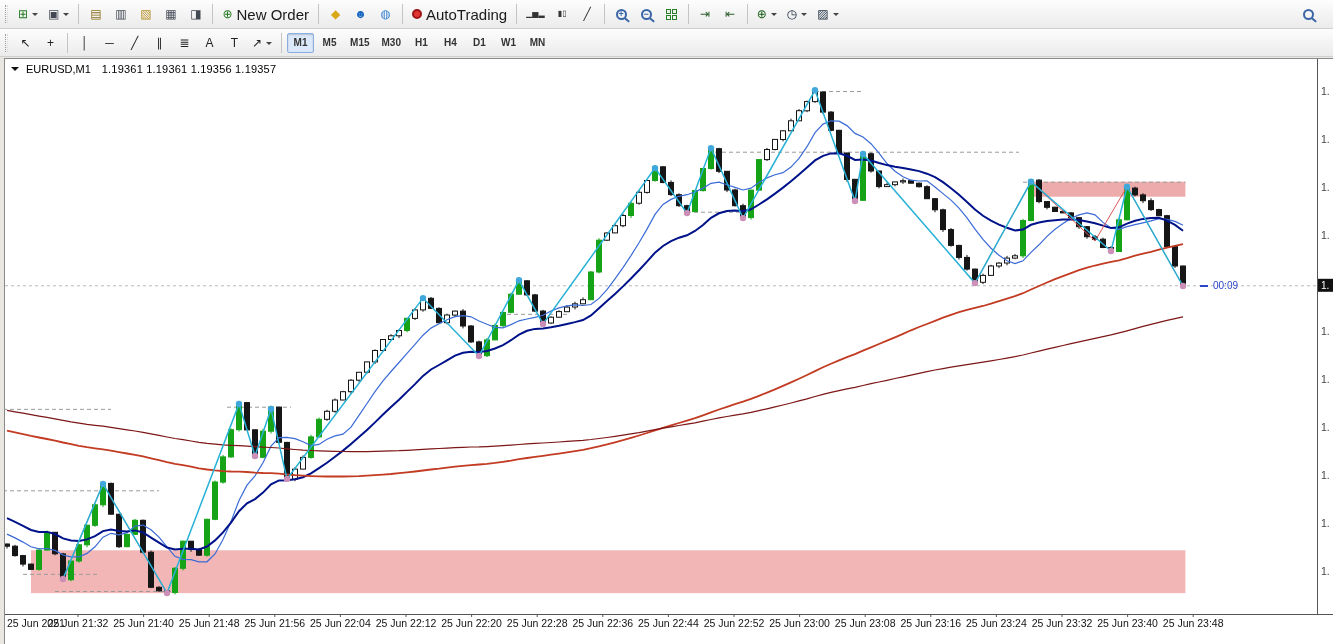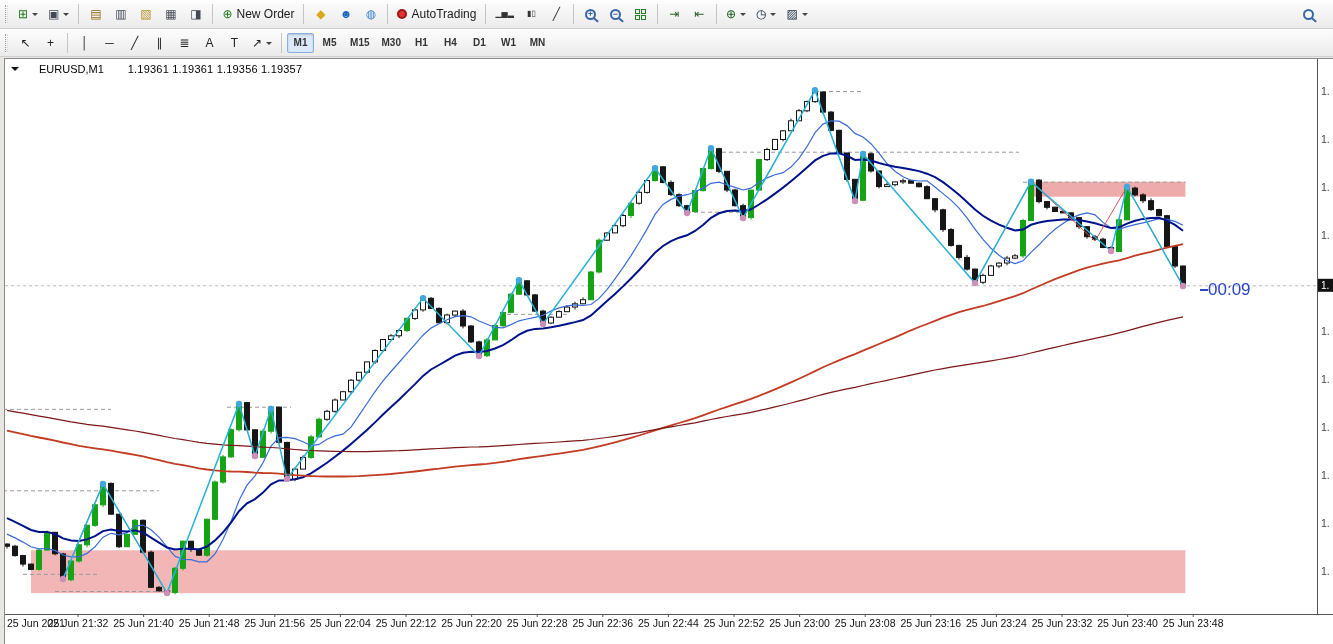--- a/index.html
+++ b/index.html
@@ -7,39 +7,39 @@
 body{font-family:"Liberation Sans",sans-serif;background:#fff}
 .app{position:relative;width:1333px;height:644px;background:#e9e7e2;overflow:hidden}
 .toolbar{display:flex;align-items:center;height:29px;background:linear-gradient(#fdfdfd,#ebebeb);border-bottom:1px solid #cfcfcf;padding:0 4px;position:relative}
 #toolbar-studies{height:28px}
 .tb-groups{display:flex;align-items:center}
 .grip{width:3px;height:18px;margin:0 5px 0 1px;border-left:1px dotted #9a9a9a;border-right:1px dotted #d8d8d8}
 .tbtn{height:23px;min-width:25px;padding:0 4px;display:flex;align-items:center;justify-content:center;gap:4px;border:1px solid transparent;border-radius:2px;cursor:default}
 .glyph{font-size:12px;line-height:1}
 .glyph.small{font-size:8px;line-height:1;letter-spacing:0}
 .caret{width:0;height:0;border:3px solid transparent;border-top-color:#444;margin-top:4px}
-.lbl{font-size:12px;color:#1a1a1a;white-space:nowrap}
+.lbl{font-size:15px;color:#1a1a1a;white-space:nowrap}
 .sep{width:1px;height:20px;background:#c4c4c4;margin:0 4px;flex:0 0 1px}
 .mag{position:relative;width:11px;height:11px;border:2px solid #3a66a8;border-radius:50%}
 .mag::after{content:"";position:absolute;width:6px;height:2px;background:#3a66a8;right:-5px;bottom:-3px;transform:rotate(40deg);border-radius:1px}
 .mag .sign{position:absolute;left:0;top:0;width:100%;height:100%;display:flex;align-items:center;justify-content:center;font-size:9px;font-weight:bold;color:#3a66a8;line-height:1}
 .dot-red{width:10px;height:10px;border-radius:50%;background:#e03535;border:2px solid #9e1414}
 .tile{display:grid;grid-template-columns:5px 5px;grid-template-rows:5px 5px;gap:1px}
 .tile span{background:#e9f5e9;border:1px solid #2a7d2a}
 .tf{height:20px;min-width:27px;padding:0 4px;margin:0 1px;display:flex;align-items:center;justify-content:center;font-size:10px;font-weight:bold;color:#333;border:1px solid transparent;border-radius:2px}
 .tf.active{background:#dce9fb;border-color:#8aaede;box-shadow:inset 0 1px 2px rgba(0,0,0,.18)}
 .toolbar-right{margin-left:auto;display:flex;align-items:center;padding-right:8px}
 .chart-window{position:absolute;left:4px;top:58px;width:1329px;height:586px;background:#fff;border-top:1px solid #8a8a8a;border-left:1px solid #8a8a8a}
 #plot{position:absolute;left:0;top:0;display:block}
 #plot text{font-family:"Liberation Sans",sans-serif}
-.chart-title{position:absolute;left:6px;top:4px;display:flex;align-items:center;gap:20px;font-size:11px;color:#000}
+.chart-title{position:absolute;left:6px;top:4px;display:flex;align-items:center;gap:7px;font-size:11px;color:#000}
 .tri{width:0;height:0;border:4px solid transparent;border-top-color:#111;margin-top:4px}
 .quotes{margin-left:4px;letter-spacing:.2px}
 .trend-label{position:absolute;left:4px;top:536px;height:19px;display:flex;align-items:center;padding:0 8px;background:#a8542a;border:1px solid #7a3314;color:#fff;font-size:14px;font-weight:bold;letter-spacing:1px;white-space:nowrap}
-.timer{position:absolute;left:1195px;top:221px;display:flex;align-items:center;color:#2b46c8;font-size:17px}
+.timer{position:absolute;left:1195px;top:221px;display:flex;align-items:center;gap:5px;color:#2b46c8;font-size:10px}
 .timer-dash{width:8px;border-top:2px solid #2b46c8}
 </style>
 </head>
 <body>
 
 <div class="app">
 
   <div class="toolbar" id="toolbar-main">
     <span class="grip"></span>
     <div class="tb-groups" id="tb1-groups">

